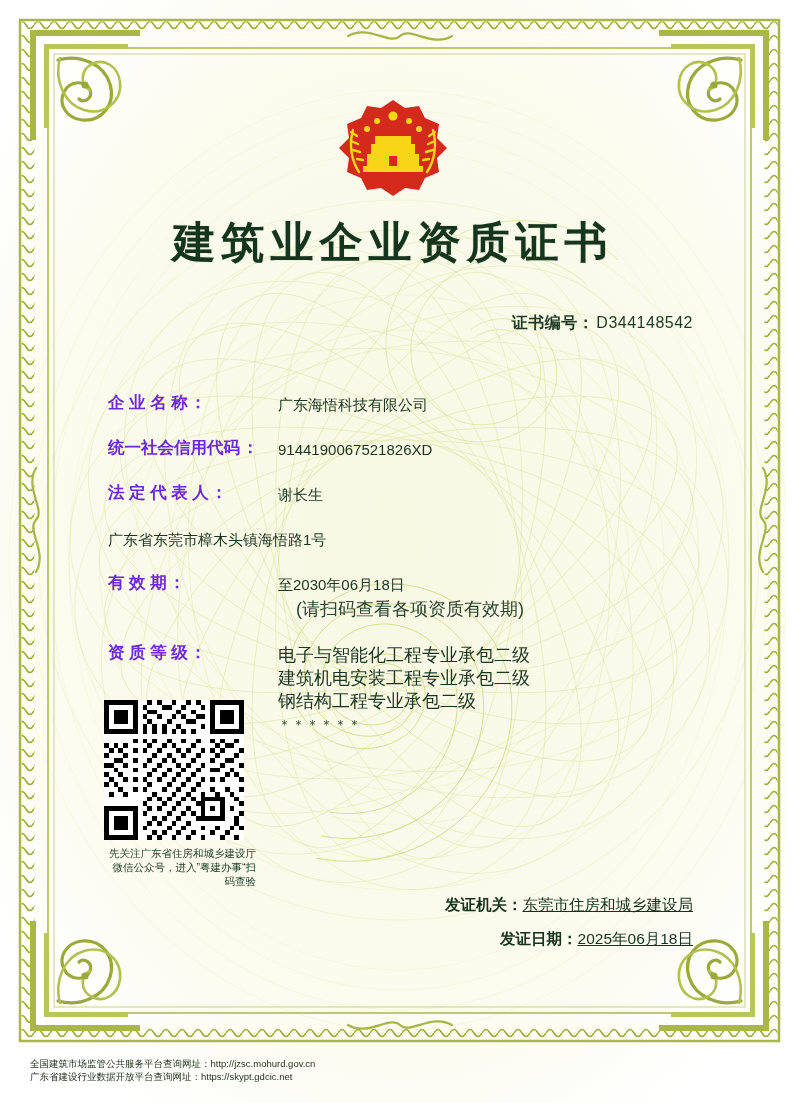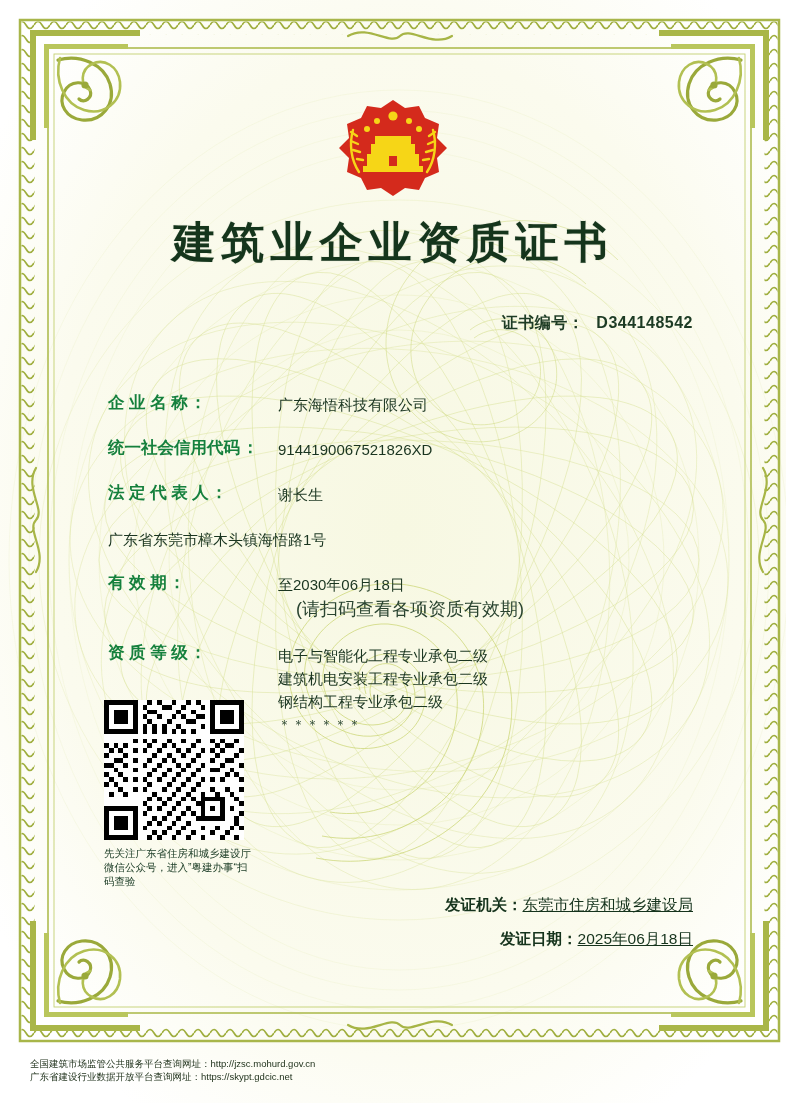--- a/index.html
+++ b/index.html
@@ -61,40 +61,40 @@
   
   .cert-no {
     position: absolute;
     right: 93px;
     top: 313px;
     font-size: 16px;
     color: #1d3b24;
     letter-spacing: 0.5px;
   }
   .cert-no .label { font-weight: bold; }
-  .cert-no .value { font-weight: bold; margin-left: 12px; }
+  .cert-no .value { font-weight: normal; margin-left: 2px; }
 
   
   .fields {
     position: absolute;
     left: 108px;
     top: 392px;
     width: 600px;
   }
   .field-row {
     display: flex;
     align-items: flex-start;
     margin-bottom: 22px;
   }
   .field-label {
     width: 170px;
     flex: 0 0 170px;
     font-size: 16.5px;
     font-weight: bold;
-    color: #15803d;
+    color: #6d28d9;
     letter-spacing: 0px;
     white-space: nowrap;
   }
   .field-label .colon {
     margin-left: 2px;
   }
   .field-value {
     font-size: 15px;
     color: #1a3520;
     line-height: 21px;
@@ -102,37 +102,38 @@
   }
   .field-value .sub {
     display: block;
     font-size: 18px;
     color: #2a4430;
     margin-top: 4px;
     margin-left: 18px;
   }
   .field-value .qline {
     display: block;
-    font-size: 15px;
+    font-size: 18px;
     line-height: 23px;
   }
   .field-value .stars {
     display: block;
     font-size: 13px;
     letter-spacing: 1px;
     color: #2b4631;
     margin-top: 1px;
   }
 
   
   .qr-wrap {
     position: absolute;
     left: 104px;
     top: 700px;
     width: 140px;
+    text-align: right;
   }
   .qr-code {
     width: 140px;
     height: 140px;
     background: #ffffff;
     display: block;
   }
   .qr-note {
     margin-top: 6px;
     width: 152px;

